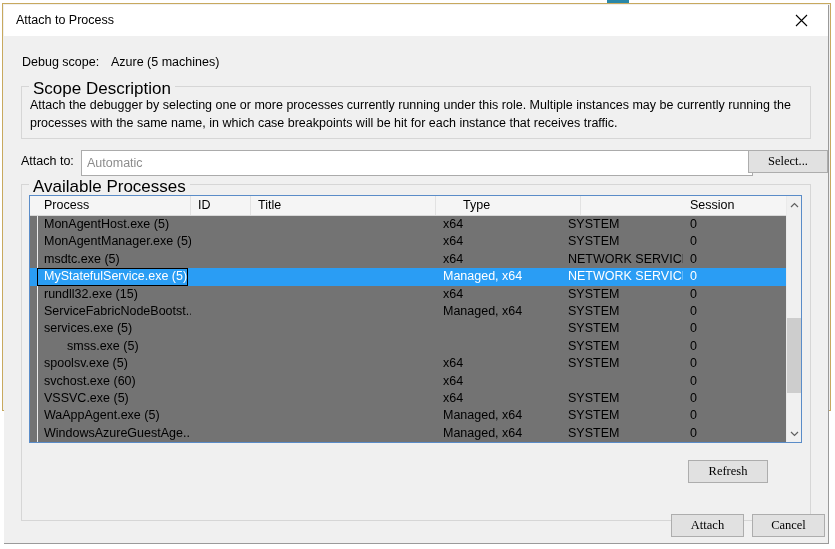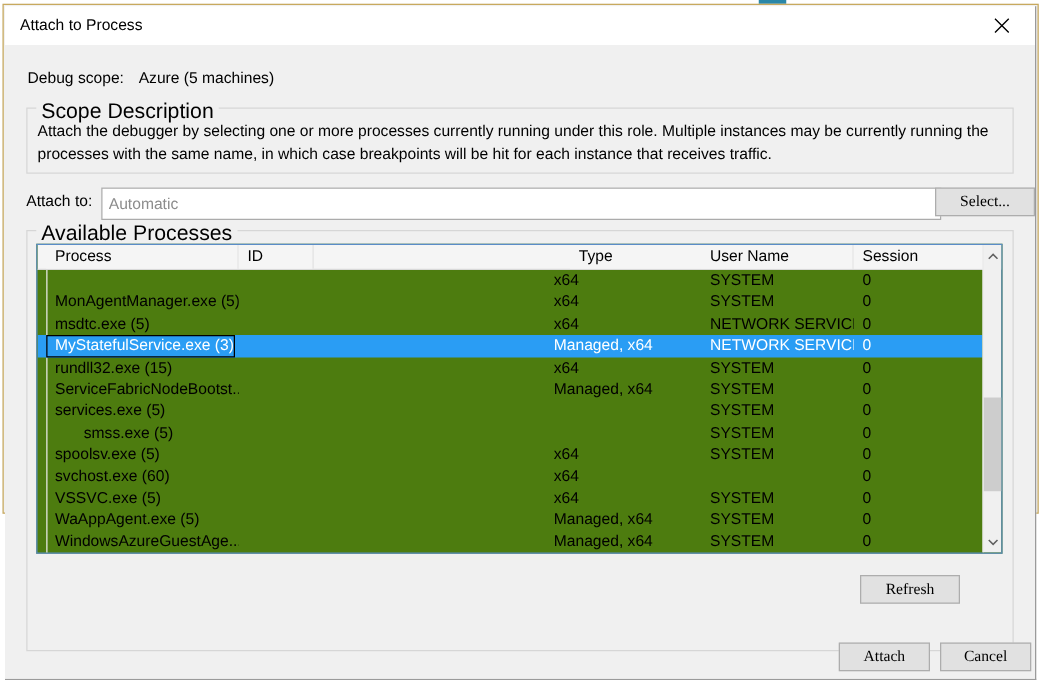--- a/index.html
+++ b/index.html
@@ -178,21 +178,21 @@
     height: 337px;
   }
 
   
   .listview {
     position: absolute;
     left: 7px;
     top: 10px;
     width: 773px;
     height: 248px;
-    background: #4d7c0f;
+    background: #737373;
     border: 1px solid #5a8cc8;
     box-sizing: border-box;
     overflow: hidden;
   }
   .lv-header {
     position: absolute;
     left: 0; top: 0;
     width: 771px; height: 20px;
     background: #f5f5f5;
     border-bottom: 1px solid #d9d9d9;
@@ -346,27 +346,28 @@
       </div>
       <button class="btn" id="select-button">Select...</button>
 
       <div class="groupbox" id="available-group">
         <div class="legend">Available Processes</div>
 
         <div class="listview">
           <div class="lv-header" id="lv-header">
               <div class="hcell" style="left: 7px; width: 154px;">Process</div>
               <div class="hcell" style="left: 161px; width: 60px;">ID</div>
+              <div class="hcell" style="left: 221px; width: 185px;">Title</div>
               <div class="hcell" style="left: 426px; width: 125px;">Type</div>
-              <div class="hcell" style="left: 531px; width: 122px;">User Name</div>
               <div class="hcell" style="left: 653px; width: 118px;">Session</div>
             </div>
           <div class="grid-left"></div>
           <div class="lv-body" id="lv-body">
               <div class="lv-row">
+                <div class="cell c-process" style="left: 7px; width: 154px;">MonAgentHost.exe (5)</div>
                 <div class="cell c-id" style="left: 161px; width: 60px;"></div>
                 <div class="cell c-title" style="left: 221px; width: 185px;"></div>
                 <div class="cell c-type" style="left: 406px; width: 125px;">x64</div>
                 <div class="cell c-user" style="left: 531px; width: 122px;">SYSTEM</div>
                 <div class="cell c-session" style="left: 653px; width: 118px;">0</div>
               </div>
               <div class="lv-row">
                 <div class="cell c-process" style="left: 7px; width: 154px;">MonAgentManager.exe (5)</div>
                 <div class="cell c-id" style="left: 161px; width: 60px;"></div>
                 <div class="cell c-title" style="left: 221px; width: 185px;"></div>
@@ -376,21 +377,21 @@
               </div>
               <div class="lv-row">
                 <div class="cell c-process" style="left: 7px; width: 154px;">msdtc.exe (5)</div>
                 <div class="cell c-id" style="left: 161px; width: 60px;"></div>
                 <div class="cell c-title" style="left: 221px; width: 185px;"></div>
                 <div class="cell c-type" style="left: 406px; width: 125px;">x64</div>
                 <div class="cell c-user" style="left: 531px; width: 122px;">NETWORK SERVICE</div>
                 <div class="cell c-session" style="left: 653px; width: 118px;">0</div>
               </div>
               <div class="lv-row selected">
-                <div class="cell c-process" style="left: 7px; width: 154px;">MyStatefulService.exe (3)</div>
+                <div class="cell c-process" style="left: 7px; width: 154px;">MyStatefulService.exe (5)</div>
                 <div class="cell c-id" style="left: 161px; width: 60px;"></div>
                 <div class="cell c-title" style="left: 221px; width: 185px;"></div>
                 <div class="cell c-type" style="left: 406px; width: 125px;">Managed, x64</div>
                 <div class="cell c-user" style="left: 531px; width: 122px;">NETWORK SERVICE</div>
                 <div class="cell c-session" style="left: 653px; width: 118px;">0</div>
               </div>
               <div class="lv-row">
                 <div class="cell c-process" style="left: 7px; width: 154px;">rundll32.exe (15)</div>
                 <div class="cell c-id" style="left: 161px; width: 60px;"></div>
                 <div class="cell c-title" style="left: 221px; width: 185px;"></div>

